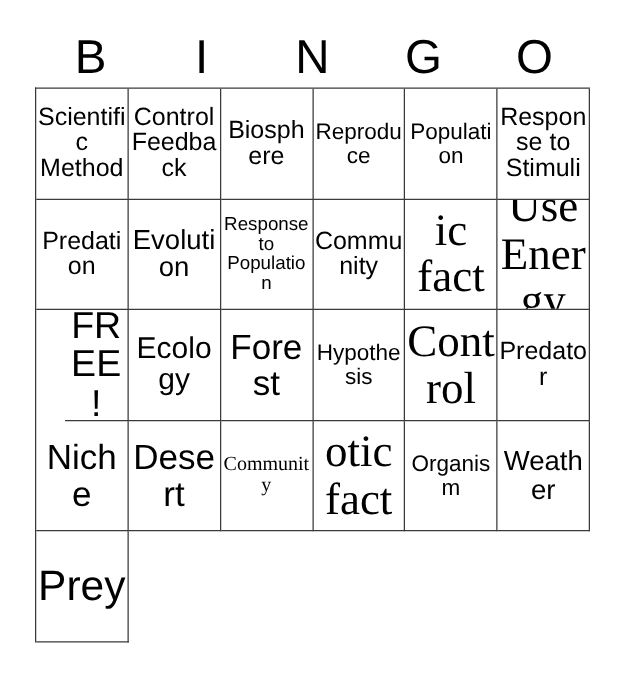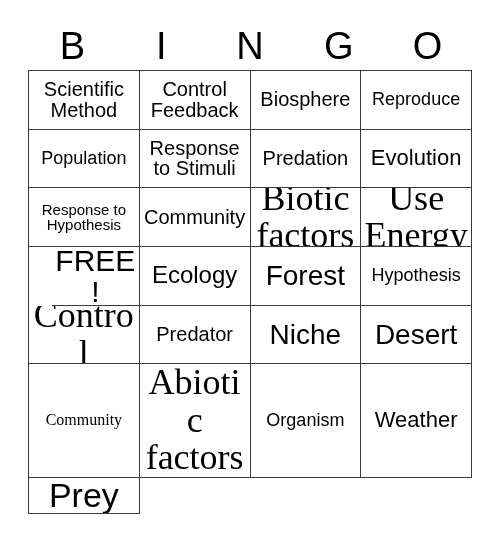--- a/index.html
+++ b/index.html
@@ -46,21 +46,21 @@
   #bingo-grid {
     position: absolute;
     left: 28px;
     top: 70px;
     width: 444px;
     height: 444px;
     border-top: 1.5px solid #3a3a3a;
     border-left: 1.5px solid #3a3a3a;
     box-sizing: border-box;
     display: grid;
-    grid-template-columns: repeat(4, 1fr);
+    grid-template-columns: repeat(6, 1fr);
     grid-template-rows: repeat(5, 1fr);
   }
   .cell {
     border-right: 1.5px solid #3a3a3a;
     border-bottom: 1.5px solid #3a3a3a;
     box-sizing: border-box;
     display: flex;
     align-items: center;
     justify-content: center;
     text-align: center;
@@ -99,21 +99,21 @@
 
     <div class="cell fs-m">Scientific Method</div>
     <div class="cell fs-m">Control Feedback</div>
     <div class="cell fs-m">Biosphere</div>
     <div class="cell fs-sm">Reproduce</div>
     <div class="cell fs-sm">Population</div>
 
     <div class="cell fs-m">Response to Stimuli</div>
     <div class="cell fs-m">Predation</div>
     <div class="cell fs-ml">Evolution</div>
-    <div class="cell fs-xs">Response to Hypothesis</div>
+    <div class="cell fs-xs">Response to Population</div>
     <div class="cell fs-m">Community</div>
 
     <div class="cell fs-xl">Biotic factors</div>
     <div class="cell fs-xl">Use Energy</div>
     <div class="cell fs-3xl">FREE!</div>
     <div class="cell fs-l">Ecology</div>
     <div class="cell fs-xxl">Forest</div>
 
     <div class="cell fs-sm">Hypothesis</div>
     <div class="cell fs-xl">Control</div>

